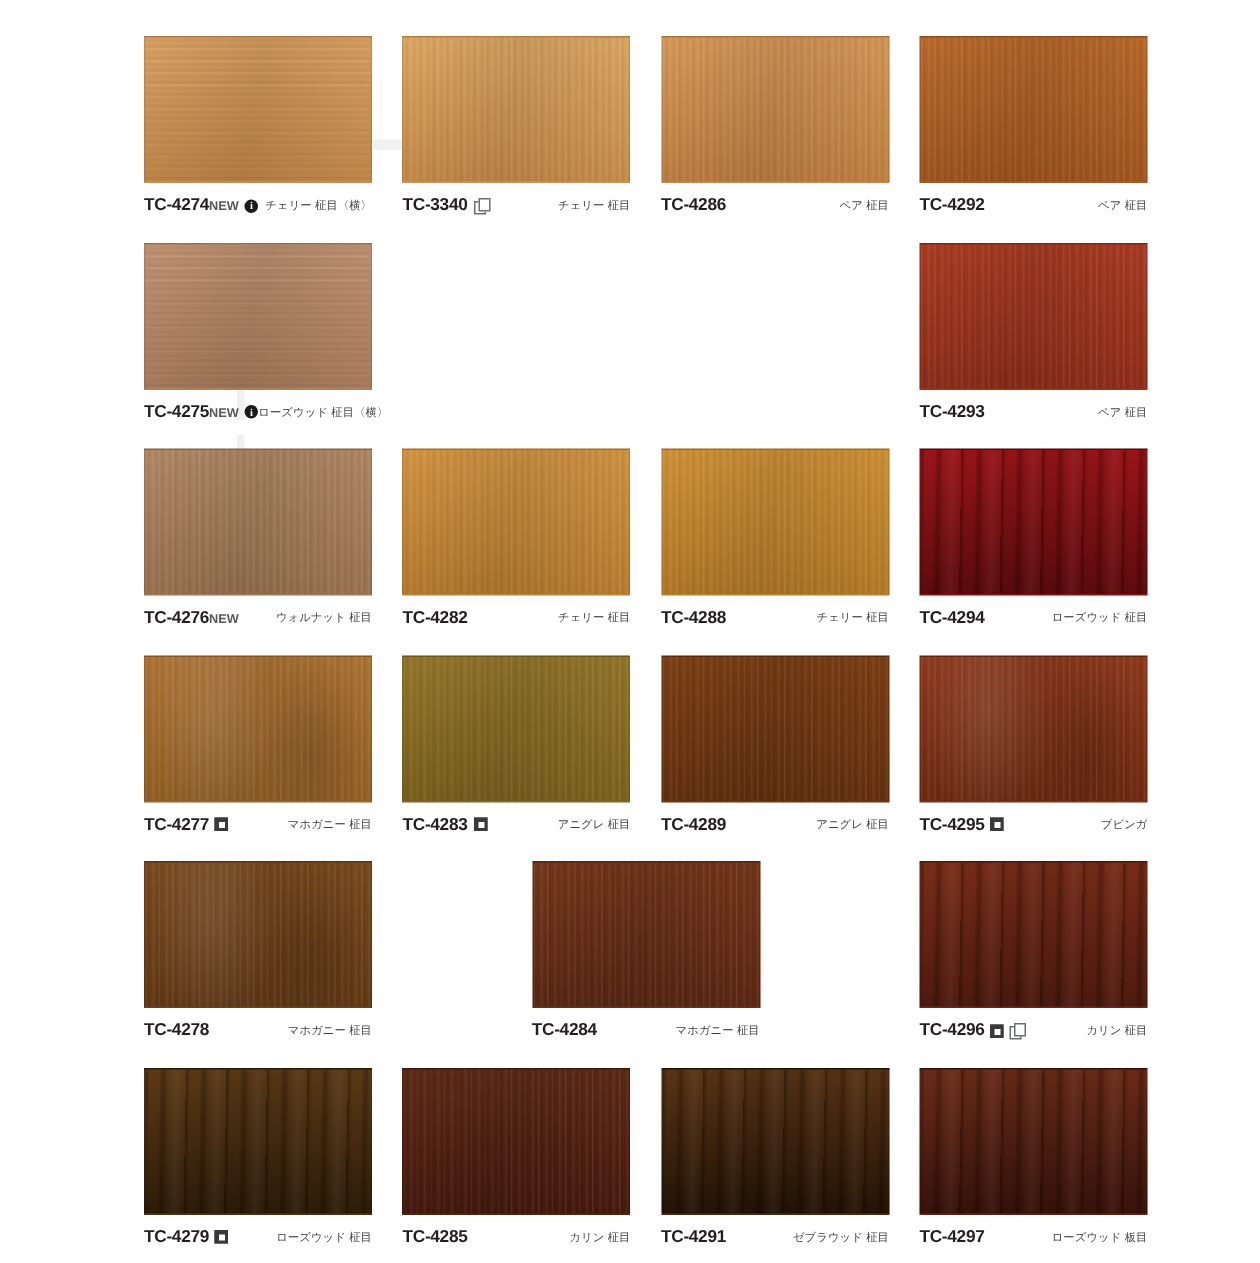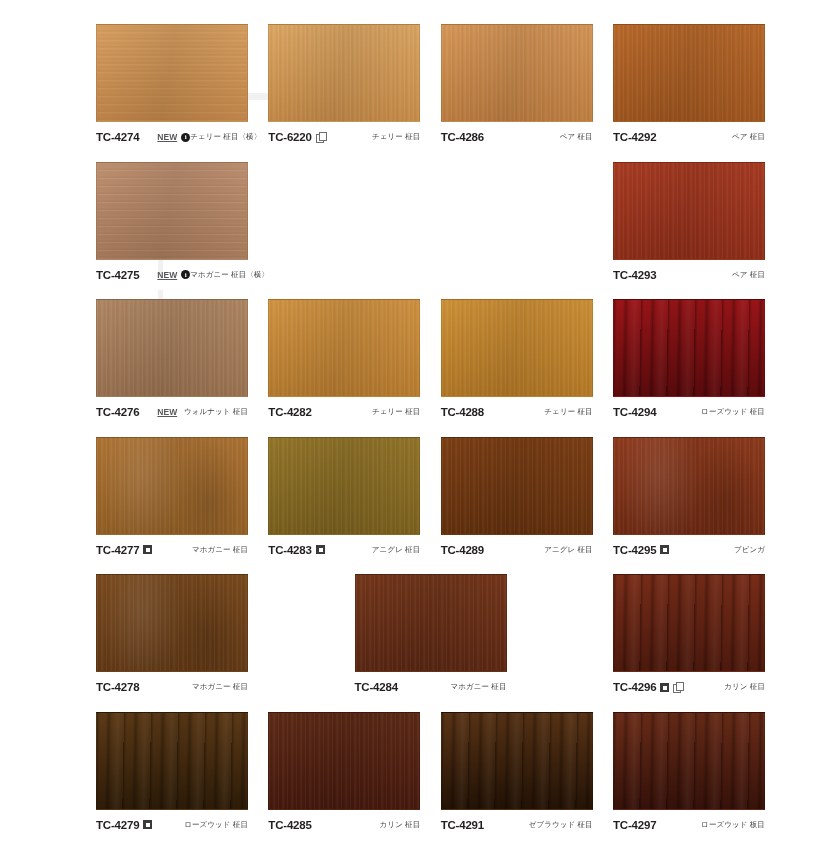--- a/index.html
+++ b/index.html
@@ -95,23 +95,22 @@
   .code {
     font-size: 11.5px;
     font-weight: bold;
     color: #231f20;
     letter-spacing: -0.2px;
   }
   .tag-new {
     font-size: 8.5px;
     font-weight: bold;
     color: #58585a;
-    margin-left: 18px;
+    margin-left: 0;
     letter-spacing: 0px;
-    text-decoration: underline;
   }
   .icon {
     margin-left: 4px;
     display: inline-flex;
     align-items: center;
     line-height: 0;
   }
   .info-icon {
     width: 9px; height: 9px;
     border-radius: 50%;
@@ -195,21 +194,21 @@
           </span>
           <span class="species">チェリー 柾目〈横〉</span>
         </div>
       </div>
       <div class="cell">
         <div class="swatch" style="background: linear-gradient(rgb(221, 167, 99) 0%, rgb(199, 140, 73) 100%);">
           <div class="grain-v"></div>
           <div class="shade"></div>
         </div>
         <div class="label">
-          <span class="code">TC-6220</span>
+          <span class="code">TC-3340</span>
           <span class="icon">
             <span class="copy-icon"></span>
           </span>
           <span class="species">チェリー 柾目</span>
         </div>
       </div>
       <div class="cell">
         <div class="swatch" style="background: linear-gradient(rgb(215, 151, 88) 0%, rgb(191, 127, 65) 100%);">
           <div class="grain-v"></div>
           <div class="shade"></div>
@@ -235,21 +234,21 @@
         <div class="swatch" style="background: linear-gradient(rgb(192, 146, 114) 0%, rgb(169, 124, 92) 100%);">
           <div class="grain-h"></div>
           <div class="shade"></div>
         </div>
         <div class="label">
           <span class="code">TC-4275</span>
           <span class="tag-new">NEW</span>
           <span class="icon">
             <span class="info-icon">i</span>
           </span>
-          <span class="species">マホガニー 柾目〈横〉</span>
+          <span class="species">ローズウッド 柾目〈横〉</span>
         </div>
       </div>
       <div class="cell">
         <div class="swatch" style="background: linear-gradient(rgb(169, 59, 34) 0%, rgb(142, 45, 24) 100%);">
           <div class="grain-v"></div>
           <div class="shade"></div>
         </div>
         <div class="label">
           <span class="code">TC-4293</span>
           <span class="species">ペア 柾目</span>

